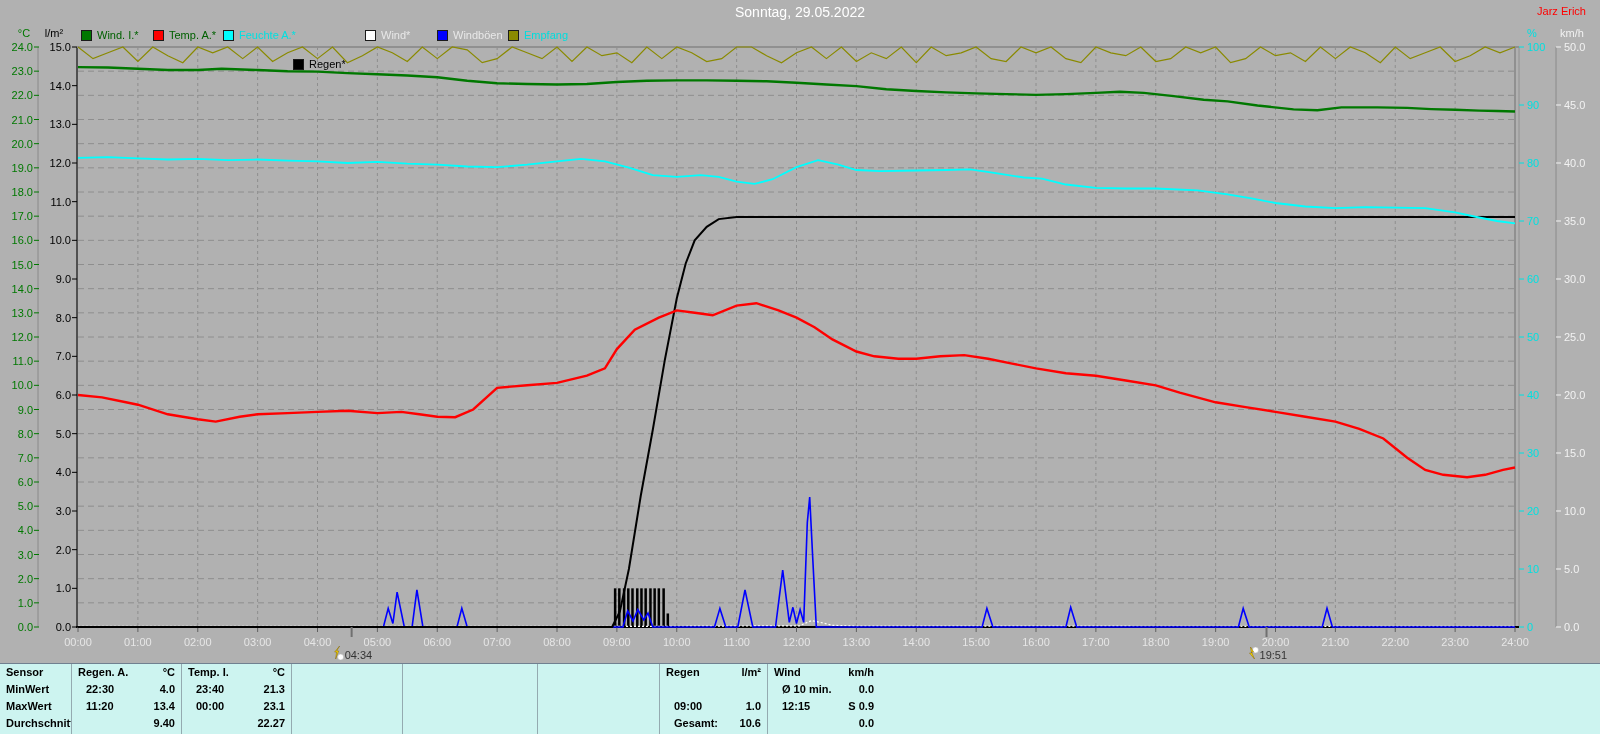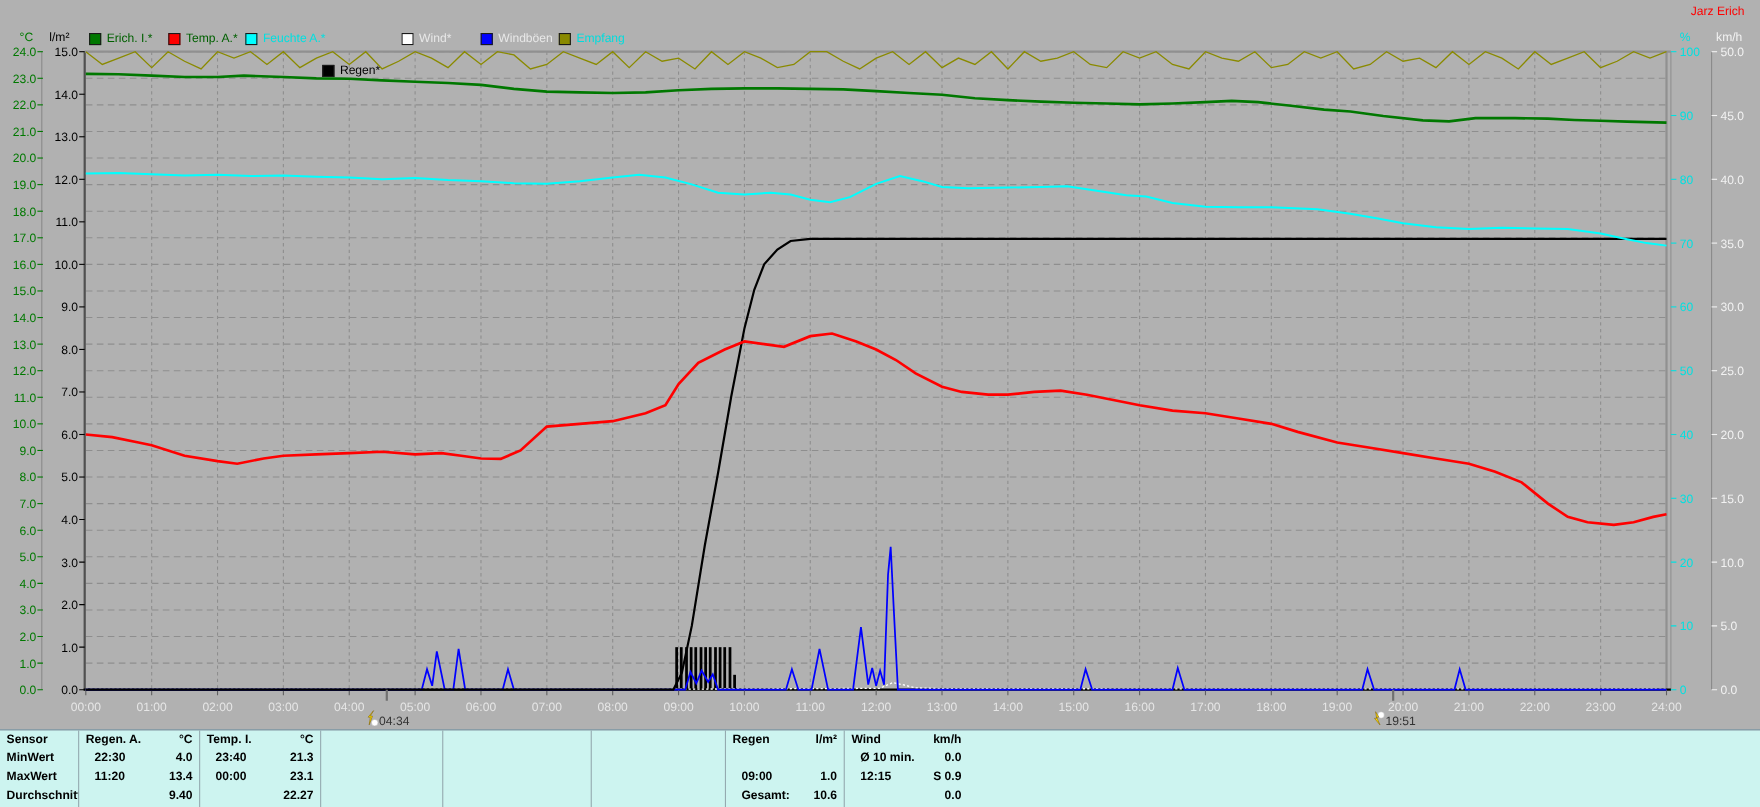--- a/index.html
+++ b/index.html
@@ -16,25 +16,26 @@
          border-top:1px solid #708090;display:flex;font-size:11px;font-weight:bold;color:#000;}
   .tcol{box-sizing:border-box;border-right:1px solid #94aab0;}
   .tcol.last{border-right:none;}
   .trow{display:flex;justify-content:space-between;height:17px;line-height:17px;padding:0 6px;white-space:nowrap;overflow:hidden;}
   .trow .lt{padding-left:8px;}
 </style>
 </head>
 <body>
 
 <div id="app">
+  <div id="title">Sonntag, 29.05.2022</div>
   <div id="author">Jarz Erich</div>
   <div id="legend">
       <div class="leg" style="left: 81px;">
         <span class="sw" style="background: rgb(0, 120, 0);"></span>
-        <span style="color: rgb(0, 96, 0);">Erich. I.*</span>
+        <span style="color: rgb(0, 96, 0);">Wind. I.*</span>
       </div>
       <div class="leg" style="left: 153px;">
         <span class="sw" style="background: rgb(255, 0, 0);"></span>
         <span style="color: rgb(0, 96, 0);">Temp. A.*</span>
       </div>
       <div class="leg" style="left: 223px;">
         <span class="sw" style="background: rgb(0, 255, 255);"></span>
         <span style="color: rgb(0, 224, 224);">Feuchte A.*</span>
       </div>
       <div class="leg" style="left: 293px; margin-top: 29px;">

